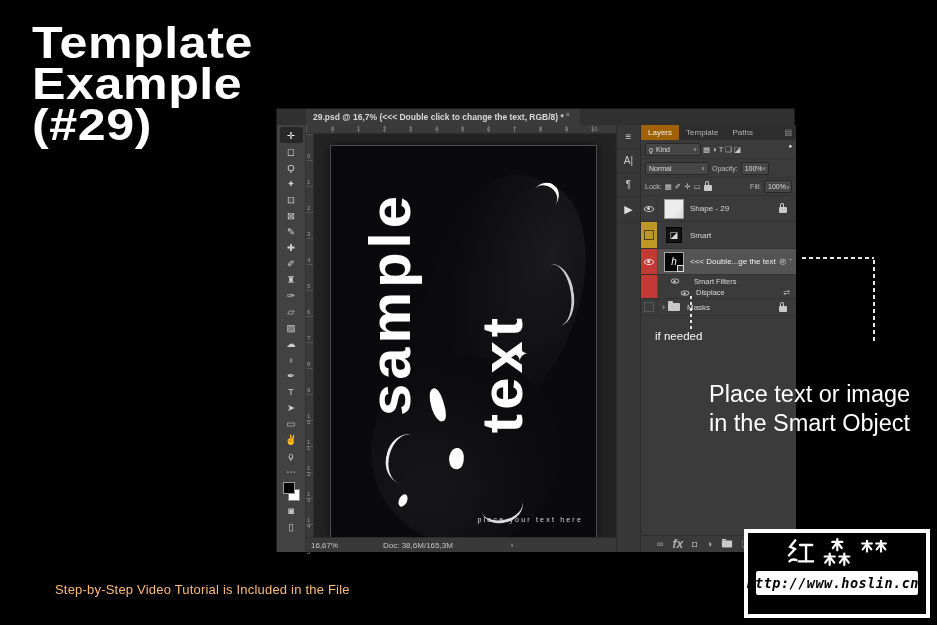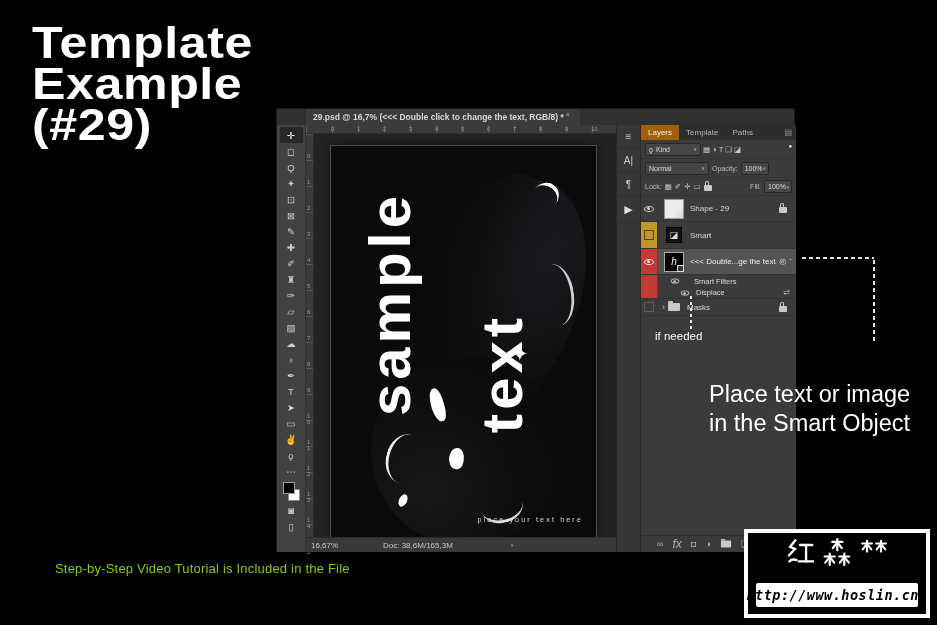--- a/index.html
+++ b/index.html
@@ -123,42 +123,42 @@
                 border-bottom:none;border-radius:3px 3px 0 0;box-sizing:border-box;}
   .folder{position:relative;width:12px;height:8px;background:#c9c9c9;border-radius:1px;display:inline-block;}
   .folder::before{content:"";position:absolute;top:-2px;left:0;width:5px;height:2px;background:#c9c9c9;border-radius:1px 1px 0 0;}
   .trash{position:relative;width:7px;height:8px;border:1px solid #aaa;border-top:none;display:inline-block;
          margin-top:3px;border-radius:0 0 1px 1px;box-sizing:border-box;}
   .trash::before{content:"";position:absolute;top:-3px;left:-2.5px;width:10px;height:1px;background:#aaa;}
   .trash::after{content:"";position:absolute;top:-5px;left:1px;width:3px;height:2px;background:#aaa;}
   .lfill{flex:1;}
   .lbottom{height:16px;flex:0 0 16px;border-top:1px solid #2e2e2e;background:#3a3a3a;display:flex;
            align-items:center;gap:9px;padding-left:16px;color:#b0b0b0;font-size:9px;}
-  .fx{font-style:italic;font-weight:normal;font-size:12px;}
+  .fx{font-style:italic;font-weight:bold;font-size:12px;}
 
   
   .note1{left:655px;top:330px;font-size:11.5px;line-height:13px;color:#fafafa;z-index:6;white-space:nowrap;}
   .note2{left:709px;top:380px;font-size:23.5px;line-height:29px;color:#fff;z-index:6;white-space:nowrap;}
   .dl1{left:690px;top:296px;width:1.5px;height:33px;z-index:6;
        background:repeating-linear-gradient(180deg,#e5e5e5 0 3px,transparent 3px 6px);}
   .dl2h{left:802px;top:257px;width:72px;height:1.5px;z-index:6;
         background:repeating-linear-gradient(90deg,#e5e5e5 0 4px,transparent 4px 7px);}
   .dl2v{left:873px;top:260px;width:1.5px;height:81px;z-index:6;
         background:repeating-linear-gradient(180deg,#e5e5e5 0 4px,transparent 4px 7px);}
 
   
   .wm{left:744px;top:529px;width:186px;height:89px;border:4px solid #fff;background:#000;box-sizing:border-box;
-      z-index:20;display:flex;flex-direction:column;align-items:center;gap:12px;}
+      z-index:20;display:flex;flex-direction:column;align-items:center;}
   .wm-brand{margin-top:5px;display:flex;gap:9px;align-items:center;}
   .wm-brand svg{display:block;}
   .wm-url{margin-top:5px;width:162px;height:24px;background:#fff;border-radius:2px;display:flex;align-items:center;
           justify-content:center;font-family:"DejaVu Sans Mono",monospace;font-weight:bold;font-style:italic;
           font-size:13.5px;color:#000;letter-spacing:0.5px;}
 
-  .footer-note{left:55px;top:561px;font-size:13px;color:#84cc16;letter-spacing:0.2px;text-align:center;}
+  .footer-note{left:55px;top:582px;font-size:13px;color:#fdba74;letter-spacing:0.2px;text-align:center;}
 </style>
 </head>
 <body>
 
 <div id="stage">
 
   <div class="abs hero">
     <div>Template</div>
     <div>Example</div>
     <div>(#29)</div>

